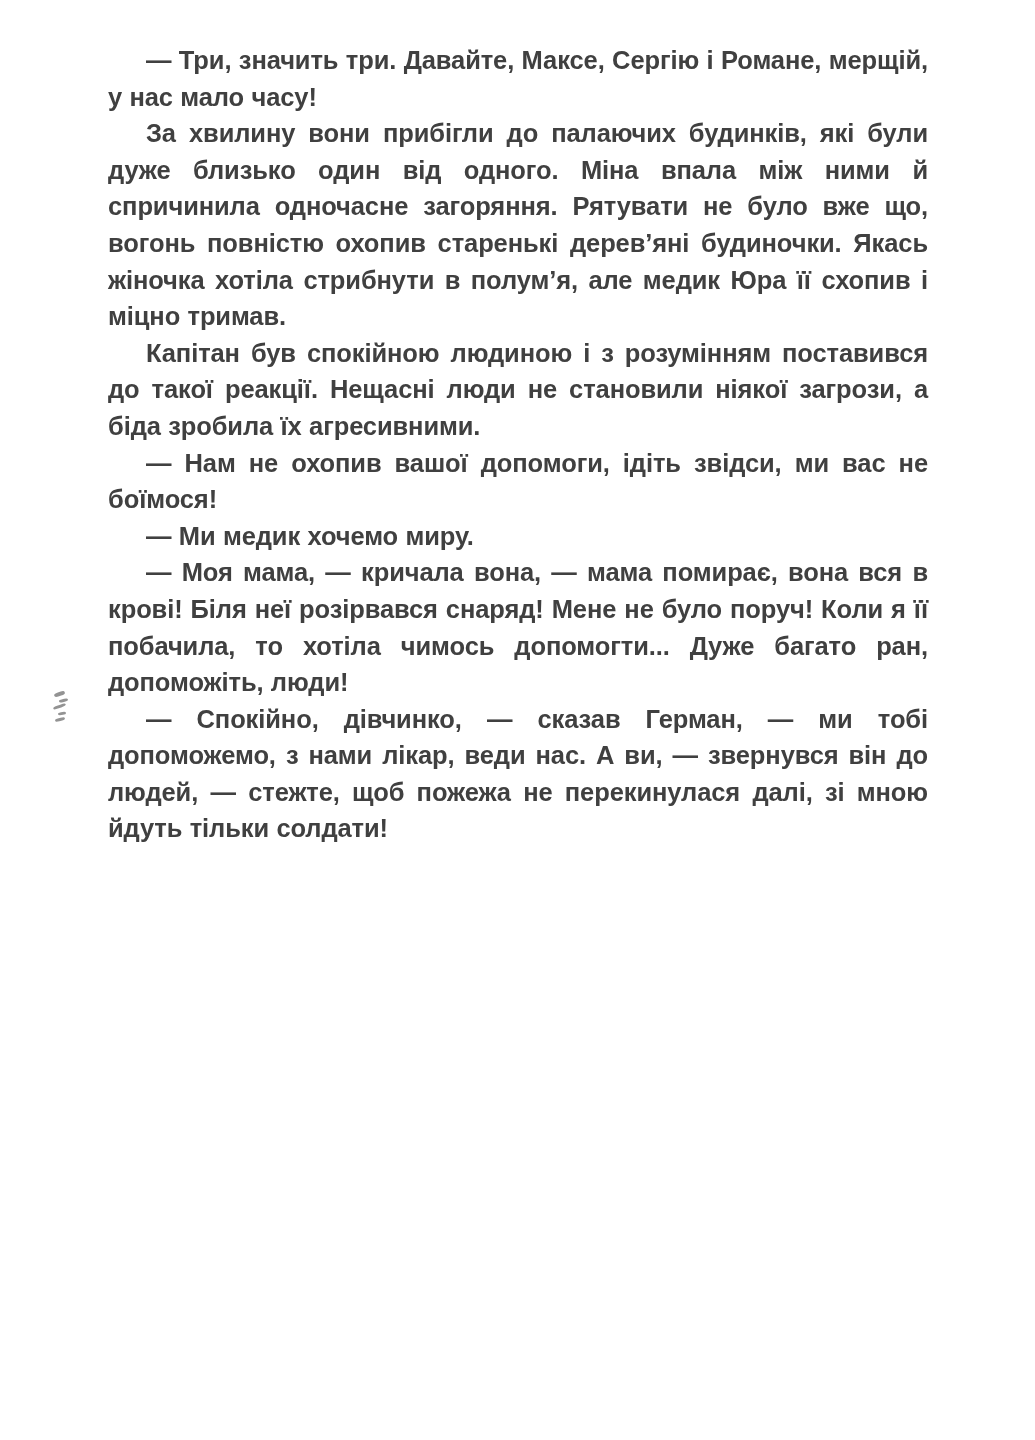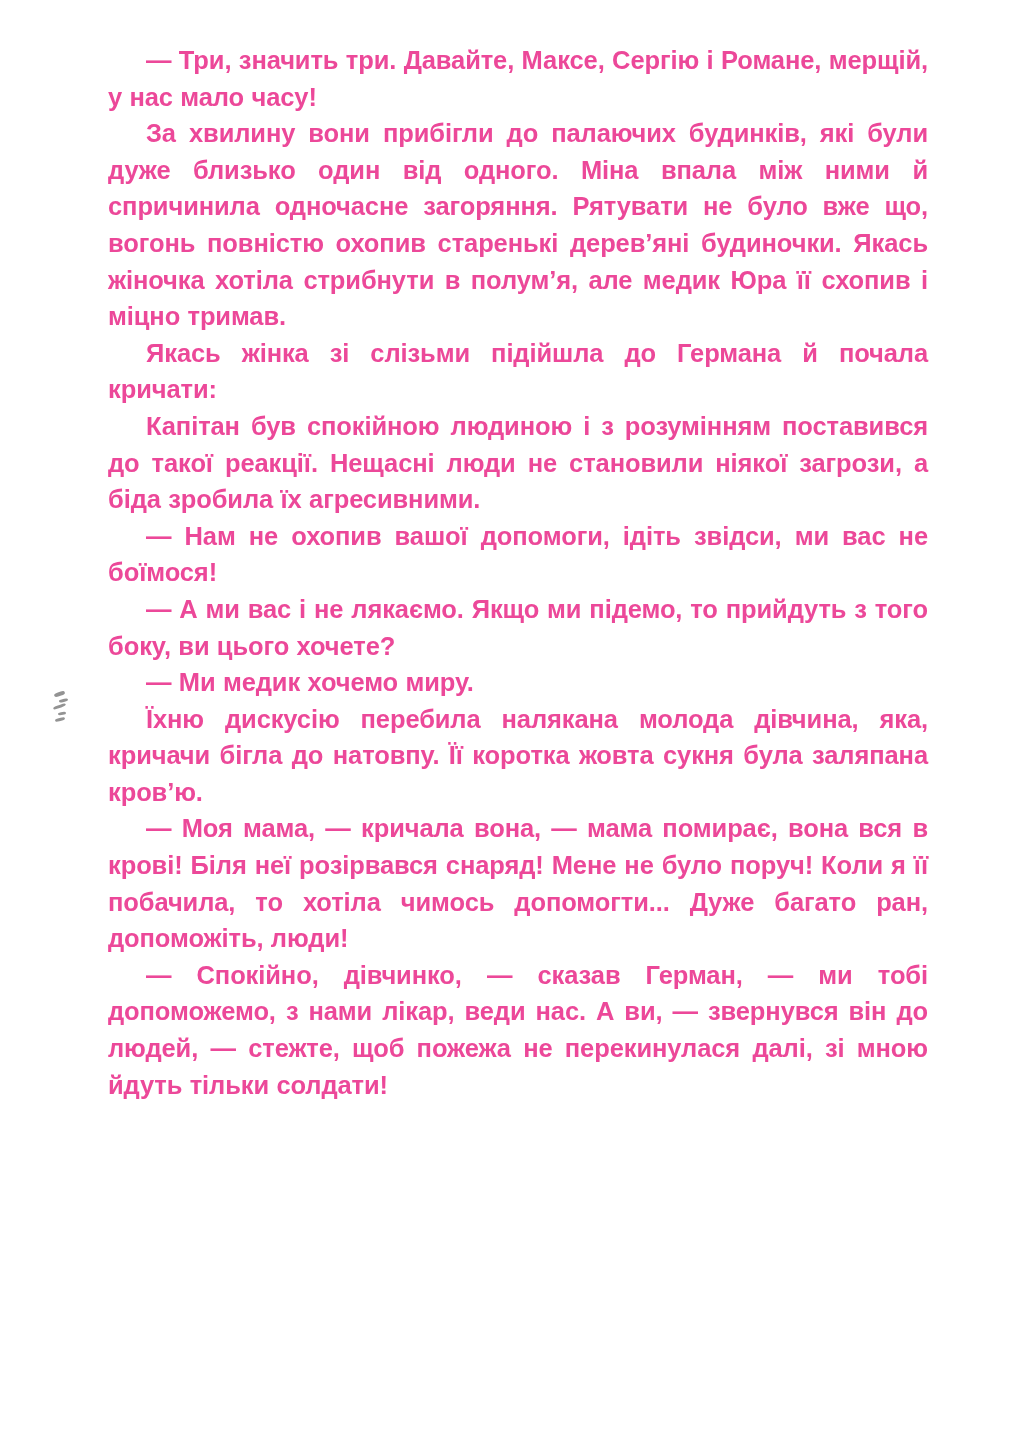--- a/index.html
+++ b/index.html
@@ -18,21 +18,21 @@
   .text-column {
     position: absolute;
     left: 108px;
     top: 42px;
     width: 820px;
   }
   p.para {
     margin: 0 0 0 0;
     font-size: 25.5px;
     line-height: 36.6px;
-    color: #ec4899;
+    color: #404040;
     font-weight: 700;
     text-align: justify;
     text-indent: 38px;
     letter-spacing: -0.1px;
     word-spacing: 0.4px;
     -webkit-font-smoothing: antialiased;
   }
   
   .smudge {
     position: absolute;
@@ -63,24 +63,21 @@
     <i></i>
       <i></i>
       <i></i>
       <i></i>
       <i></i>
   </div>
 
   <div class="text-column">
     <p class="para">— Три, значить три. Давайте, Максе, Сергію і Романе, мерщій, у нас мало часу!</p>
     <p class="para">За хвилину вони прибігли до палаючих будинків, які були дуже близько один від одного. Міна впала між ними й спричинила одночасне загоряння. Рятувати не було вже що, вогонь повністю охопив старенькі дерев’яні будиночки. Якась жіночка хотіла стрибнути в полум’я, але медик Юра її схопив і міцно тримав.</p>
-    <p class="para">Якась жінка зі слізьми підійшла до Германа й почала кричати:</p>
     <p class="para">Капітан був спокійною людиною і з розумінням поставився до такої реакції. Нещасні люди не становили ніякої загрози, а біда зробила їх агресивними.</p>
     <p class="para">— Нам не охопив вашої допомоги, ідіть звідси, ми вас не боїмося!</p>
-    <p class="para">— А ми вас і не лякаємо. Якщо ми підемо, то прийдуть з того боку, ви цього хочете?</p>
     <p class="para">— Ми медик хочемо миру.</p>
-    <p class="para">Їхню дискусію перебила налякана молода дівчина, яка, кричачи бігла до натовпу. Її коротка жовта сукня була заляпана кров’ю.</p>
     <p class="para">— Моя мама, — кричала вона, — мама помирає, вона вся в крові! Біля неї розірвався снаряд! Мене не було поруч! Коли я її побачила, то хотіла чимось допомогти... Дуже багато ран, допоможіть, люди!</p>
     <p class="para">— Спокійно, дівчинко, — сказав Герман, — ми тобі допоможемо, з нами лікар, веди нас. А ви, — звернувся він до людей, — стежте, щоб пожежа не перекинулася далі, зі мною йдуть тільки солдати!</p>
 
   </div>
 
 </div>
 
 </body></html>

